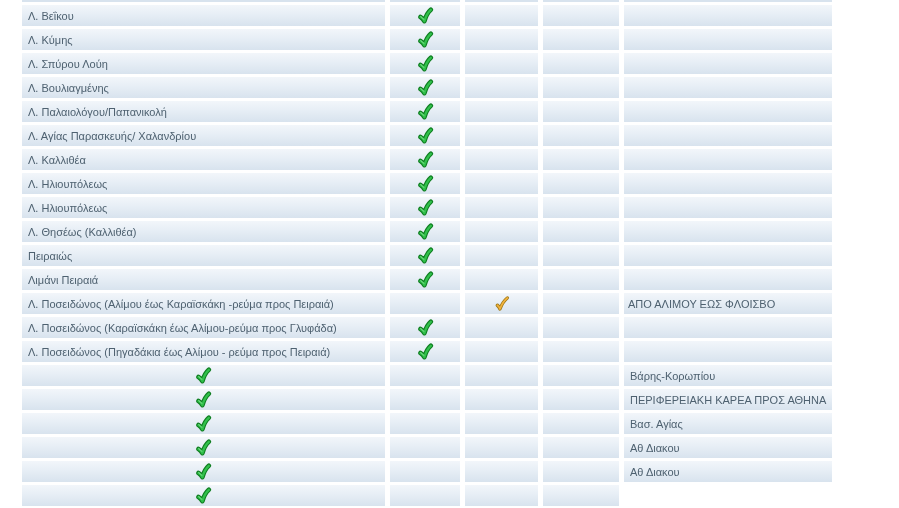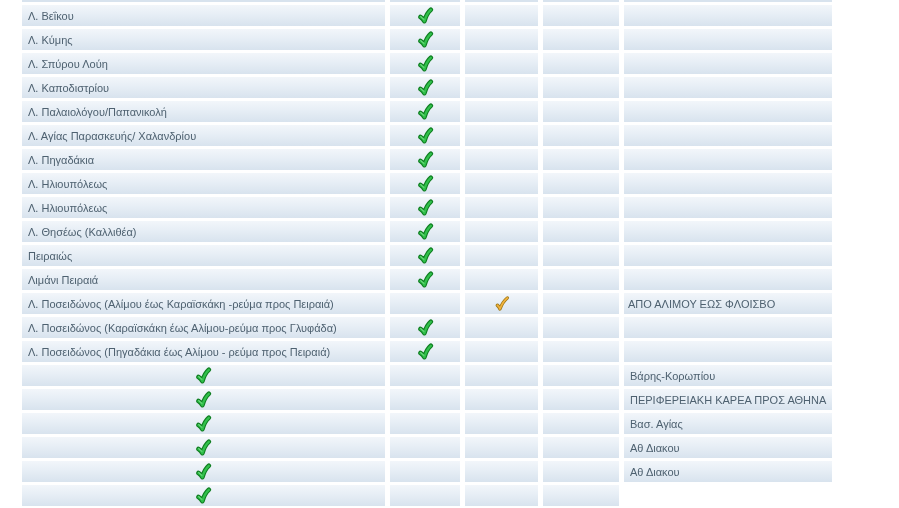--- a/index.html
+++ b/index.html
@@ -98,21 +98,21 @@
       <path d="M3.5 10 Q6 11.5 7.4 14.2 Q9.5 6.5 13.8 2.8" fill="none" stroke="#31c04b" stroke-width="2.4" stroke-linecap="round" stroke-linejoin="round"></path>
       <path d="M3.8 9.6 Q5.6 10.6 6.8 12.4" fill="none" stroke="#8fe49a" stroke-width="0.9" stroke-linecap="round"></path>
     </svg>
   </div>
   <div class="cell icon-cell pending-cell">
     
   </div>
   <div class="cell extra-cell"></div>
   <div class="cell note-cell note"></div>
 
-  <div class="cell name-cell street-name">Λ. Καποδιστρίου</div>
+  <div class="cell name-cell street-name">Λ. Βουλιαγμένης</div>
   <div class="cell icon-cell approved-cell">
     <svg class="check-icon green-check" width="17" height="18" viewBox="0 0 17 18">
       <path d="M3.5 10 Q6 11.5 7.4 14.2 Q9.5 6.5 13.8 2.8" fill="none" stroke="#0e7d20" stroke-width="4.6" stroke-linecap="round" stroke-linejoin="round"></path>
       <path d="M3.5 10 Q6 11.5 7.4 14.2 Q9.5 6.5 13.8 2.8" fill="none" stroke="#31c04b" stroke-width="2.4" stroke-linecap="round" stroke-linejoin="round"></path>
       <path d="M3.8 9.6 Q5.6 10.6 6.8 12.4" fill="none" stroke="#8fe49a" stroke-width="0.9" stroke-linecap="round"></path>
     </svg>
   </div>
   <div class="cell icon-cell pending-cell">
     
   </div>
@@ -140,21 +140,21 @@
       <path d="M3.5 10 Q6 11.5 7.4 14.2 Q9.5 6.5 13.8 2.8" fill="none" stroke="#31c04b" stroke-width="2.4" stroke-linecap="round" stroke-linejoin="round"></path>
       <path d="M3.8 9.6 Q5.6 10.6 6.8 12.4" fill="none" stroke="#8fe49a" stroke-width="0.9" stroke-linecap="round"></path>
     </svg>
   </div>
   <div class="cell icon-cell pending-cell">
     
   </div>
   <div class="cell extra-cell"></div>
   <div class="cell note-cell note"></div>
 
-  <div class="cell name-cell street-name">Λ. Πηγαδάκια</div>
+  <div class="cell name-cell street-name">Λ. Καλλιθέα</div>
   <div class="cell icon-cell approved-cell">
     <svg class="check-icon green-check" width="17" height="18" viewBox="0 0 17 18">
       <path d="M3.5 10 Q6 11.5 7.4 14.2 Q9.5 6.5 13.8 2.8" fill="none" stroke="#0e7d20" stroke-width="4.6" stroke-linecap="round" stroke-linejoin="round"></path>
       <path d="M3.5 10 Q6 11.5 7.4 14.2 Q9.5 6.5 13.8 2.8" fill="none" stroke="#31c04b" stroke-width="2.4" stroke-linecap="round" stroke-linejoin="round"></path>
       <path d="M3.8 9.6 Q5.6 10.6 6.8 12.4" fill="none" stroke="#8fe49a" stroke-width="0.9" stroke-linecap="round"></path>
     </svg>
   </div>
   <div class="cell icon-cell pending-cell">
     
   </div>

